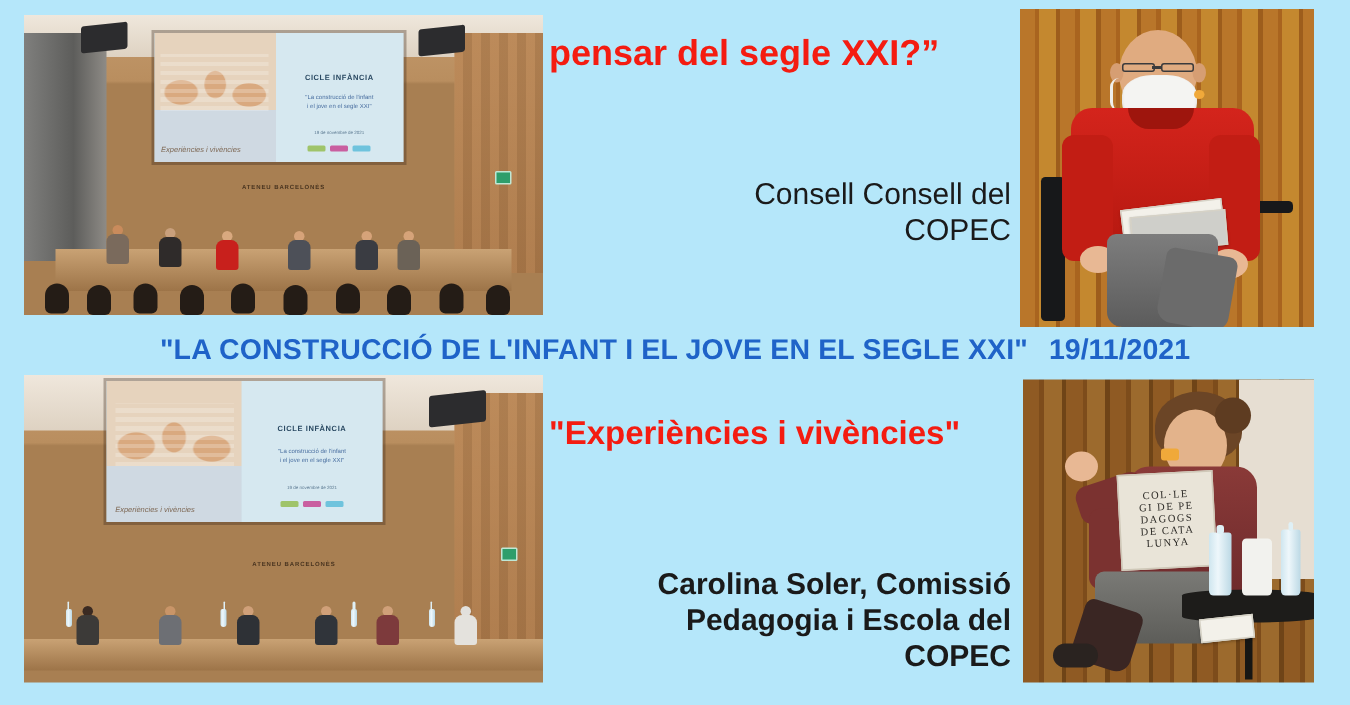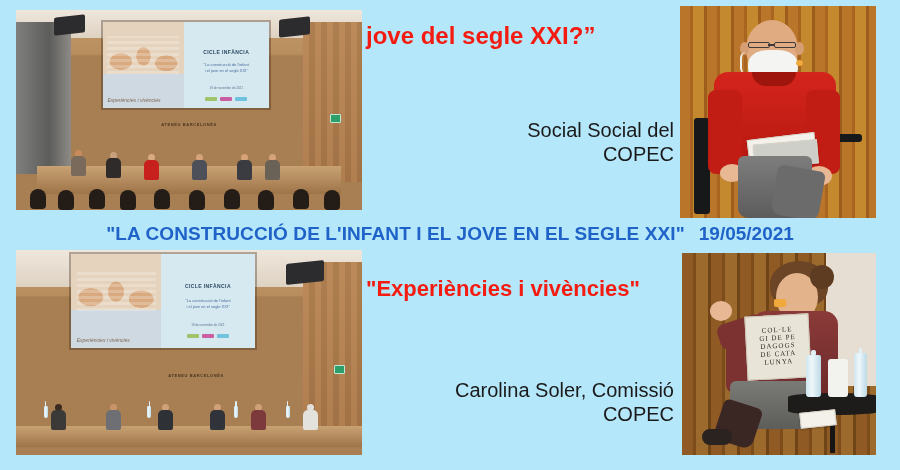--- a/index.html
+++ b/index.html
@@ -310,30 +310,30 @@
 
       <div class="paper" style="left:68px;top:130px;width:66px;height:24px;transform:rotate(-7deg);"></div>
       <div class="paper" style="left:74px;top:136px;width:62px;height:22px;background:#cfcfca;transform:rotate(-5deg);"></div>
 
       <div class="legs" style="left:58px;top:150px;width:74px;height:62px;background:linear-gradient(#7d7d7d,#5c5c5c);"></div>
       <div class="legs" style="left:94px;top:162px;width:48px;height:50px;background:#6b6b6b;transform:rotate(10deg);"></div>
     </div>
   </div>
 
   <div class="txt-red" style="left:366px; top:22px; width:300px; font-size:24px;">
-    <div>jove del segle XXI?”</div>
+    <div>pensar del segle XXI?”</div>
   </div>
 
   <div class="txt-dark" style="left:380px; top:118px; width:294px; font-size:20px;">
-    <div>Social Social del</div>
+    <div>Consell Consell del</div>
     <div>COPEC</div>
   </div>
 
   <div class="band" style="top:223px; font-size:19px; text-align:center;">
-    <span class="band-title">"LA CONSTRUCCIÓ DE L'INFANT I EL JOVE EN EL SEGLE XXI"</span><span class="band-date">19/05/2021</span>
+    <span class="band-title">"LA CONSTRUCCIÓ DE L'INFANT I EL JOVE EN EL SEGLE XXI"</span><span class="band-date">19/11/2021</span>
   </div>
 
   <div class="photo auditorium" style="left:16px; top:250px; width:346px; height:205px;">
     <div class="aud-ceiling" style="height:18%;"></div>
     <div class="aud-wall-right"></div>
     <div class="aud-woodwall" style="left:2%;width:94%;top:48%;height:34%;"></div>
 
     <div class="speaker-box" style="left:78%;top:6%;width:11%;height:10%;"></div>
 
     <div class="screen" style="left:16%;top:2%;width:53%;height:46%;">
@@ -427,18 +427,19 @@
     <div class="bottle" style="left:124px;top:102px;width:15px;height:42px;"></div>
     <div class="bottle" style="left:172px;top:100px;width:13px;height:44px;"></div>
     <div style="position:absolute;left:146px;top:106px;width:20px;height:38px;background:#f2f2ee;border-radius:3px;"></div>
     <div class="paper" style="left:118px;top:158px;width:34px;height:14px;transform:rotate(-6deg);"></div>
   </div>
 
   <div class="txt-red" style="left:366px; top:276px; width:300px; font-size:22px;">
     <div>"Experiències i vivències"</div>
   </div>
 
-  <div class="txt-dark" style="left:374px; top:378px; width:300px; font-size:20px;">
+  <div class="txt-dark" style="left:374px; top:378px; width:300px; font-size:20px;font-weight:bold;">
     <div>Carolina Soler, Comissió</div>
+    <div>Pedagogia i Escola del</div>
     <div>COPEC</div>
   </div>
 
 </div>
 
 </body></html>

